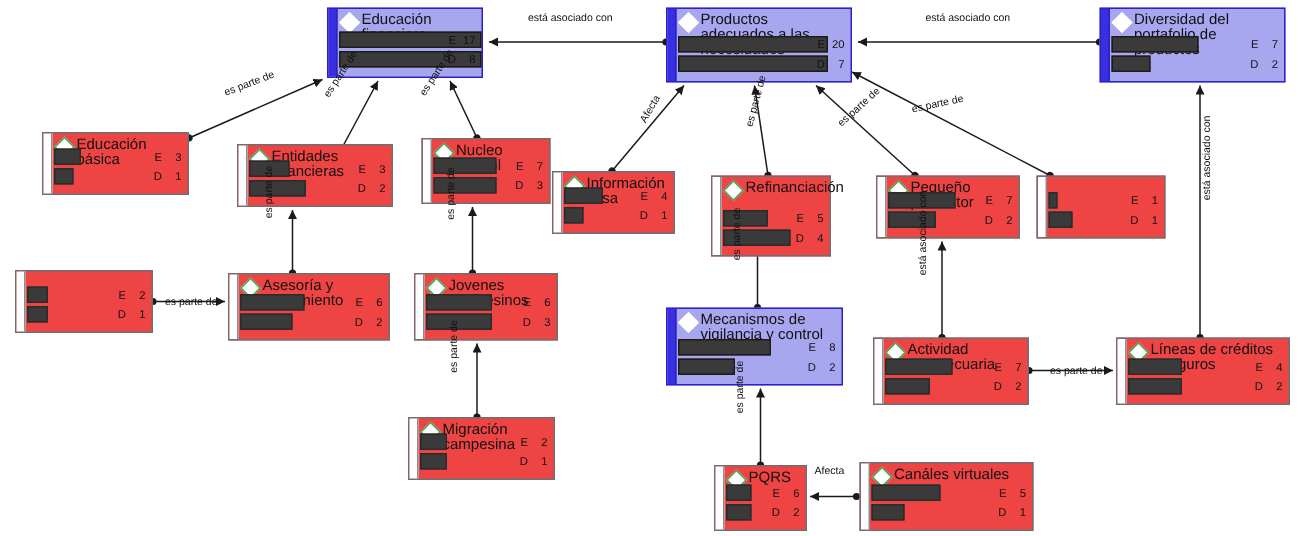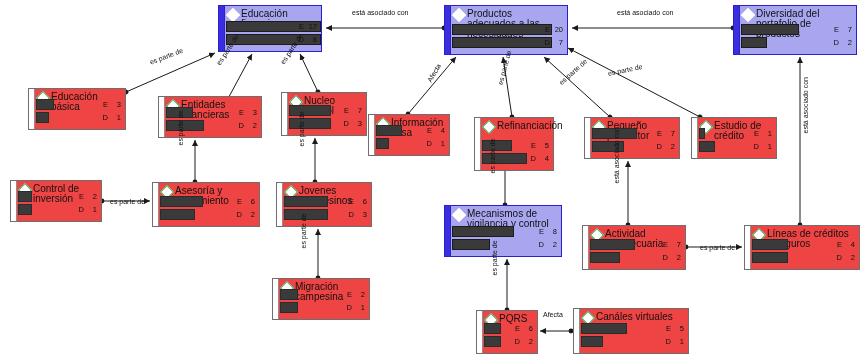--- a/index.html
+++ b/index.html
@@ -247,45 +247,37 @@
               <div class="bar" style="width: 32px;"></div>
               <span class="mk">D</span>
               <span class="mv">2</span>
             </div>
           </div>
         </div>
       </div>
       <div class="node" style="left: 691px; top: 117px; width: 86px; height: 42px;">
         <div class="leftbar"></div>
         <div class="body">
-          <div class="ttl">
-            <span class="dia"></span>
-            <span class="tlab">Estudio de crédito</span>
-          </div>
           <div class="metrics">
             <div class="mrow">
               <div class="bar" style="width: 6px;"></div>
               <span class="mk">E</span>
               <span class="mv">1</span>
             </div>
             <div class="mrow">
               <div class="bar" style="width: 16px;"></div>
               <span class="mk">D</span>
               <span class="mv">1</span>
             </div>
           </div>
         </div>
       </div>
       <div class="node" style="left: 10px; top: 180px; width: 92px; height: 42px;">
         <div class="leftbar"></div>
         <div class="body">
-          <div class="ttl">
-            <span class="dia"></span>
-            <span class="tlab">Control de inversión</span>
-          </div>
           <div class="metrics">
             <div class="mrow">
               <div class="bar" style="width: 14px;"></div>
               <span class="mk">E</span>
               <span class="mv">2</span>
             </div>
             <div class="mrow">
               <div class="bar" style="width: 14px;"></div>
               <span class="mk">D</span>
               <span class="mv">1</span>

